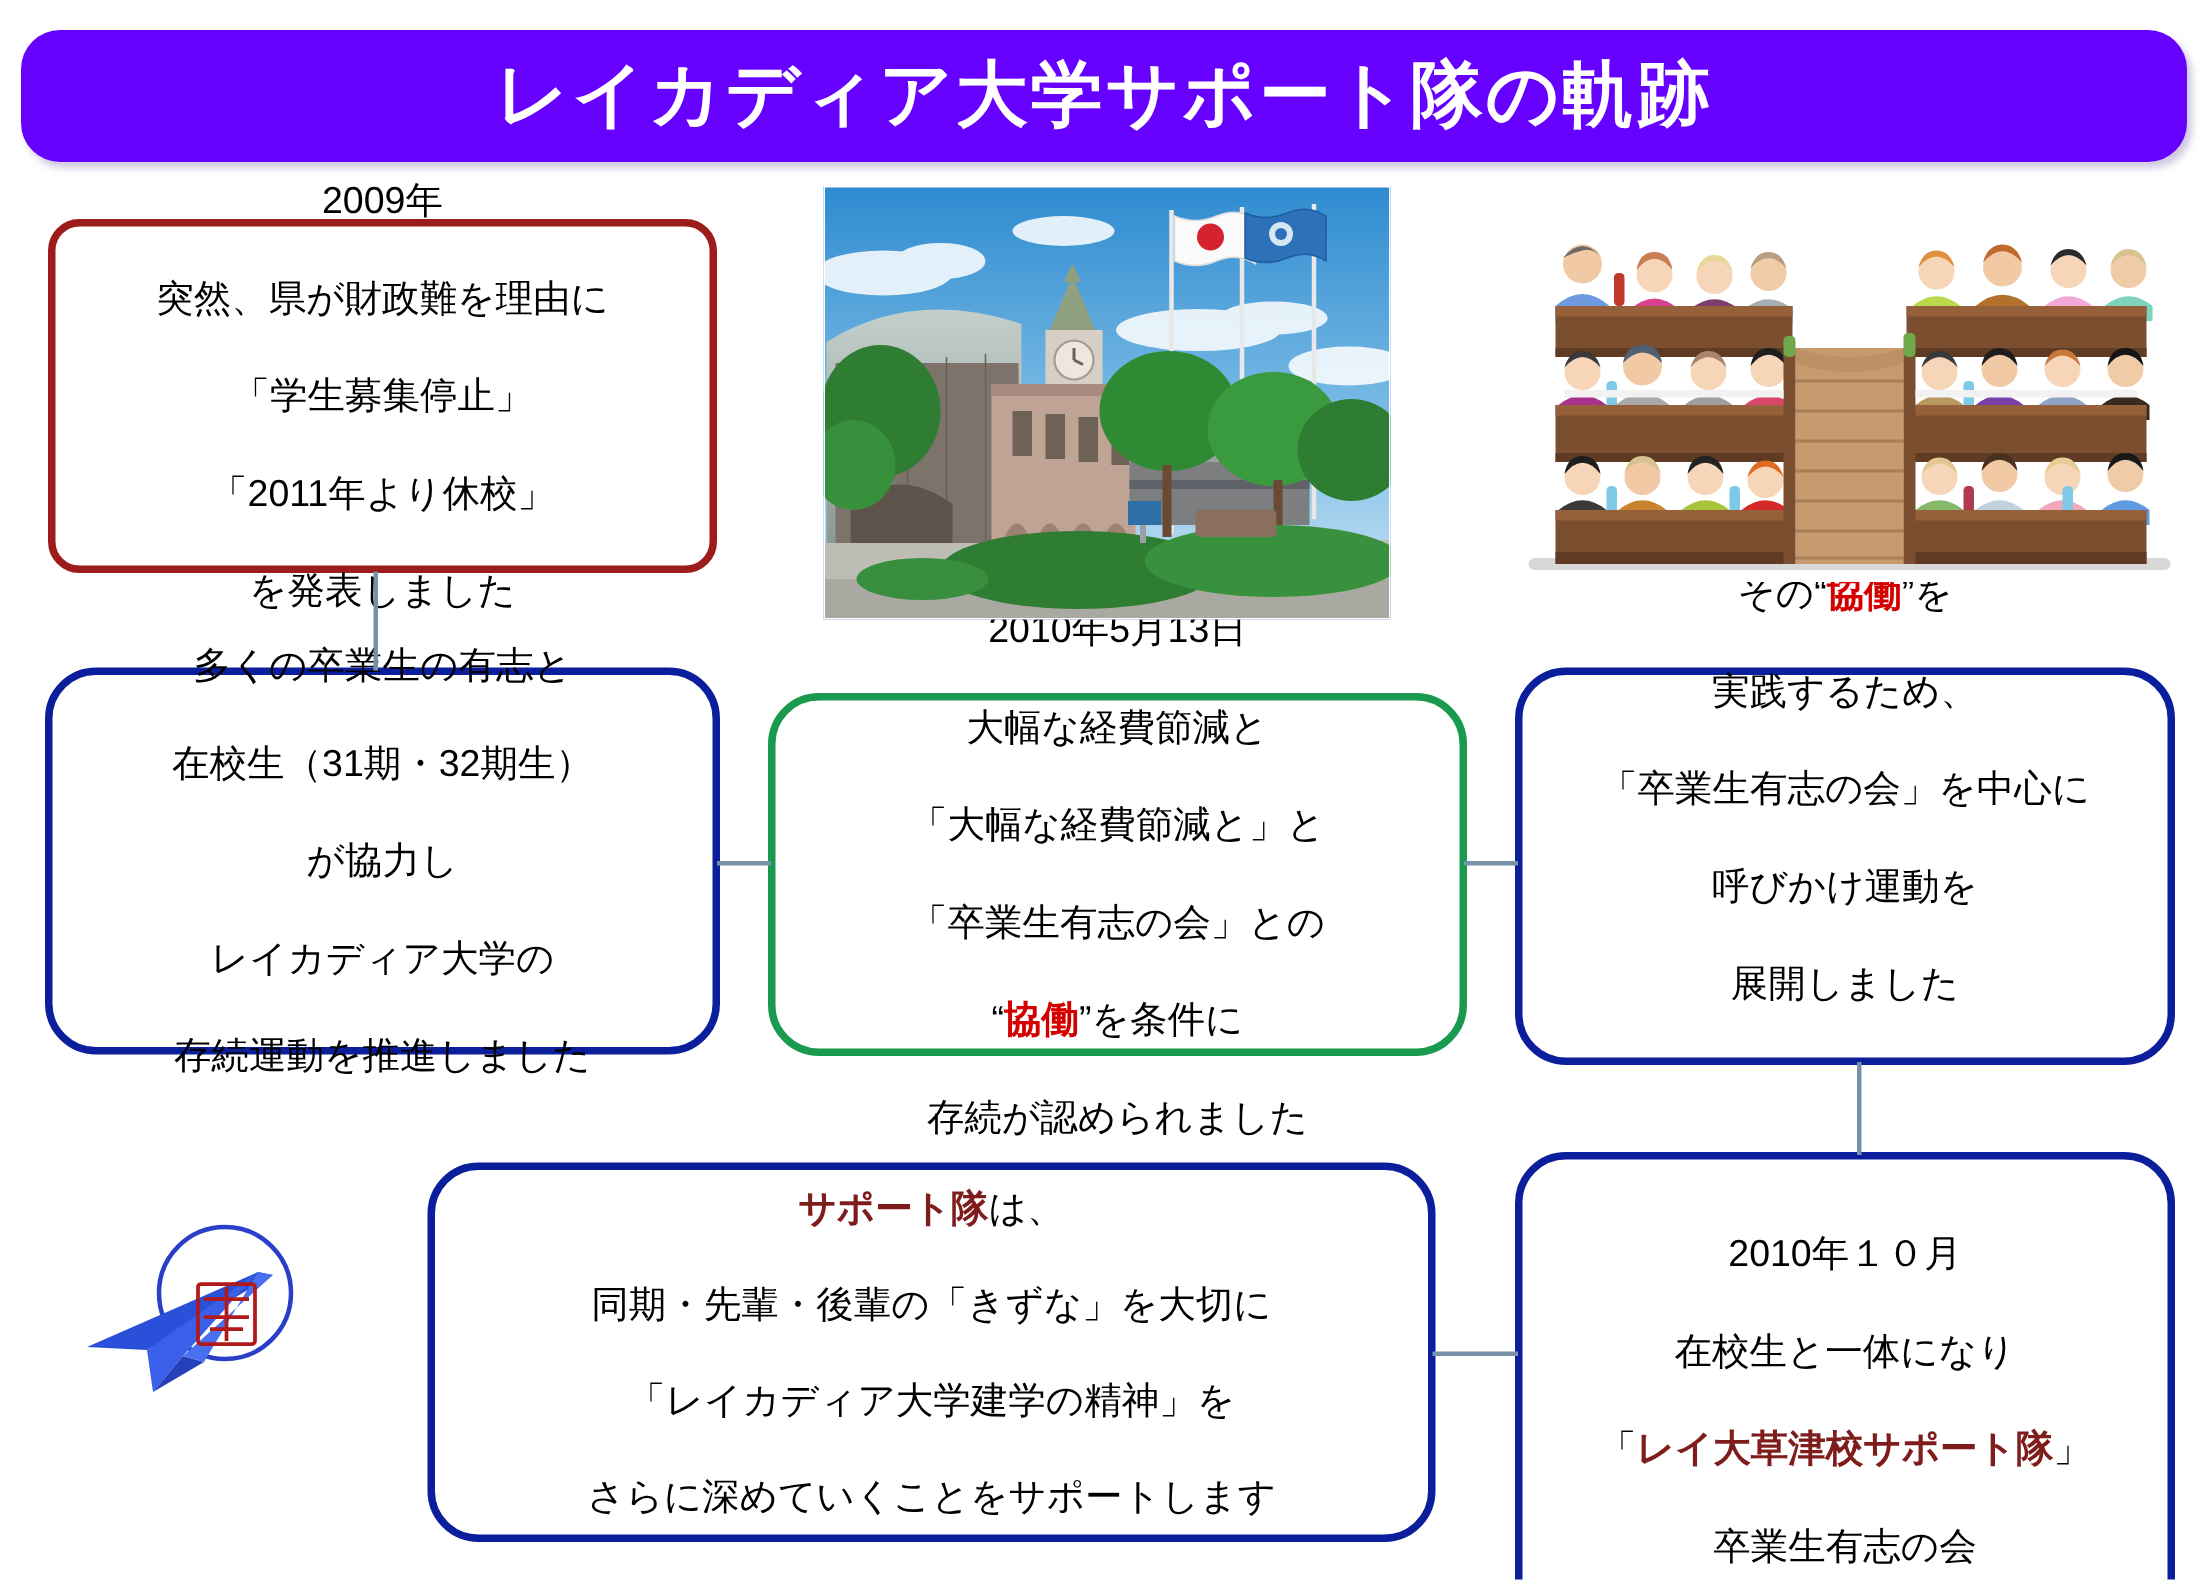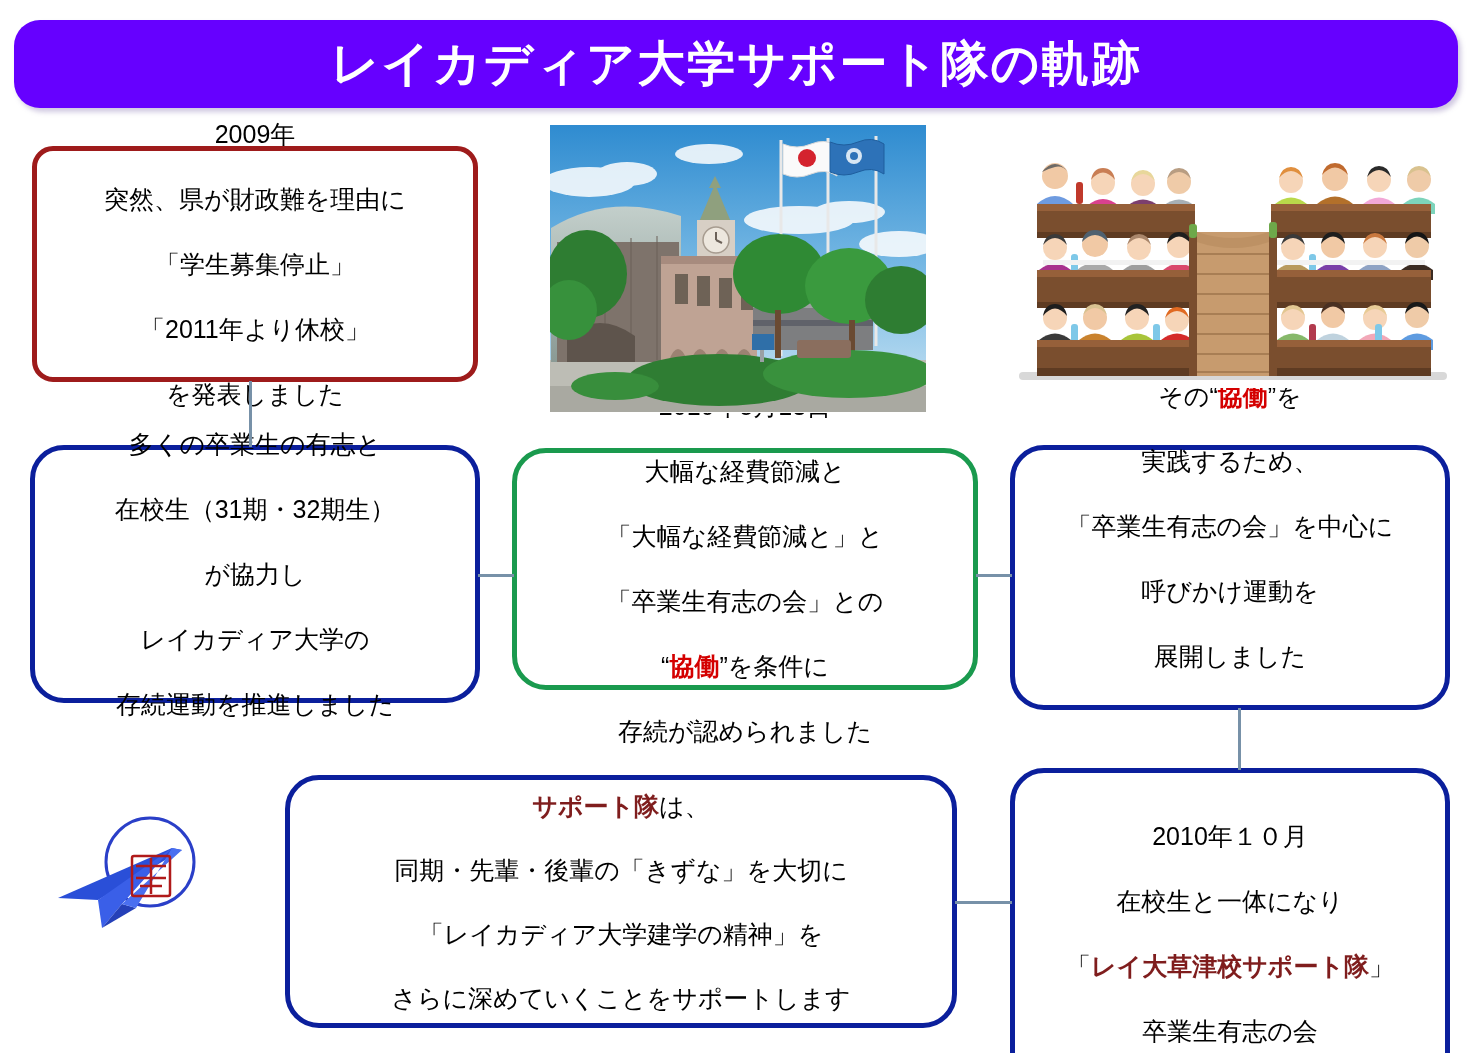--- a/index.html
+++ b/index.html
@@ -55,21 +55,21 @@
   .flowbox .boxtext {
     font-size: 25px;
     line-height: 1.30;
     white-space: pre-line;
     padding: 0 6px;
   }
   .flowbox .boxtext .ln { display: block; }
 
   .border-darkred { border-color: #9E1B1B; border-radius: 21px; }
   .border-blue    { border-color: #0B1F9C; }
-  .border-green   { border-color: #1A9A4E; }
+  .border-green   { border-color: #1A9A4E; margin-top: 14px; }
 
   .kyodo {
     color: #D40000;
     font-weight: bold;
   }
   .bluebold {
     color: #7f1d1d;
     font-weight: bold;
   }
 

